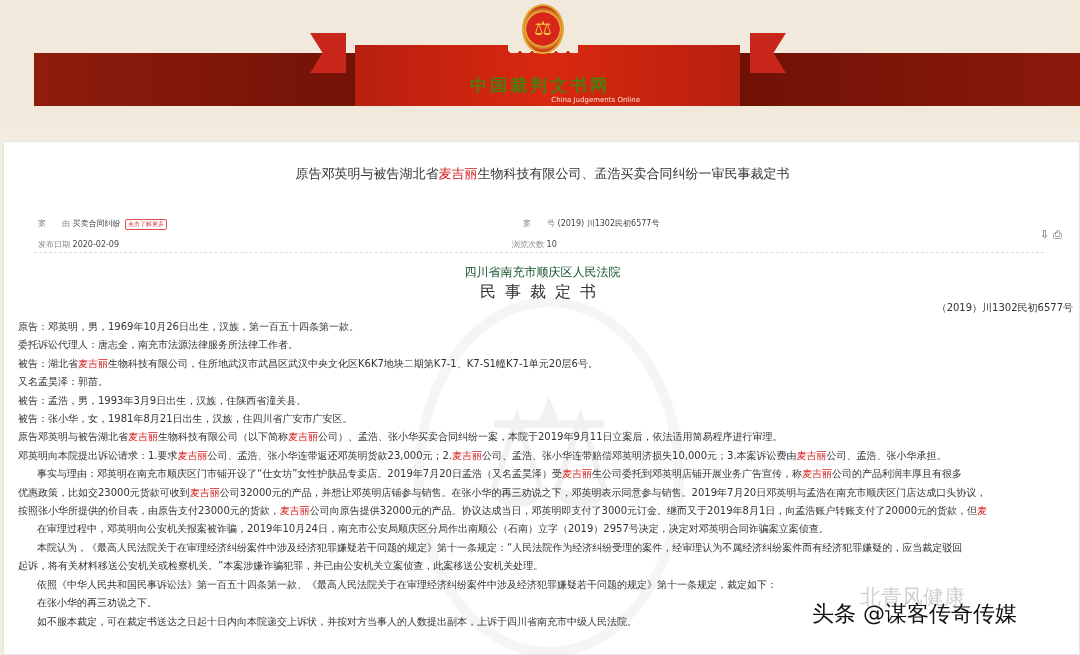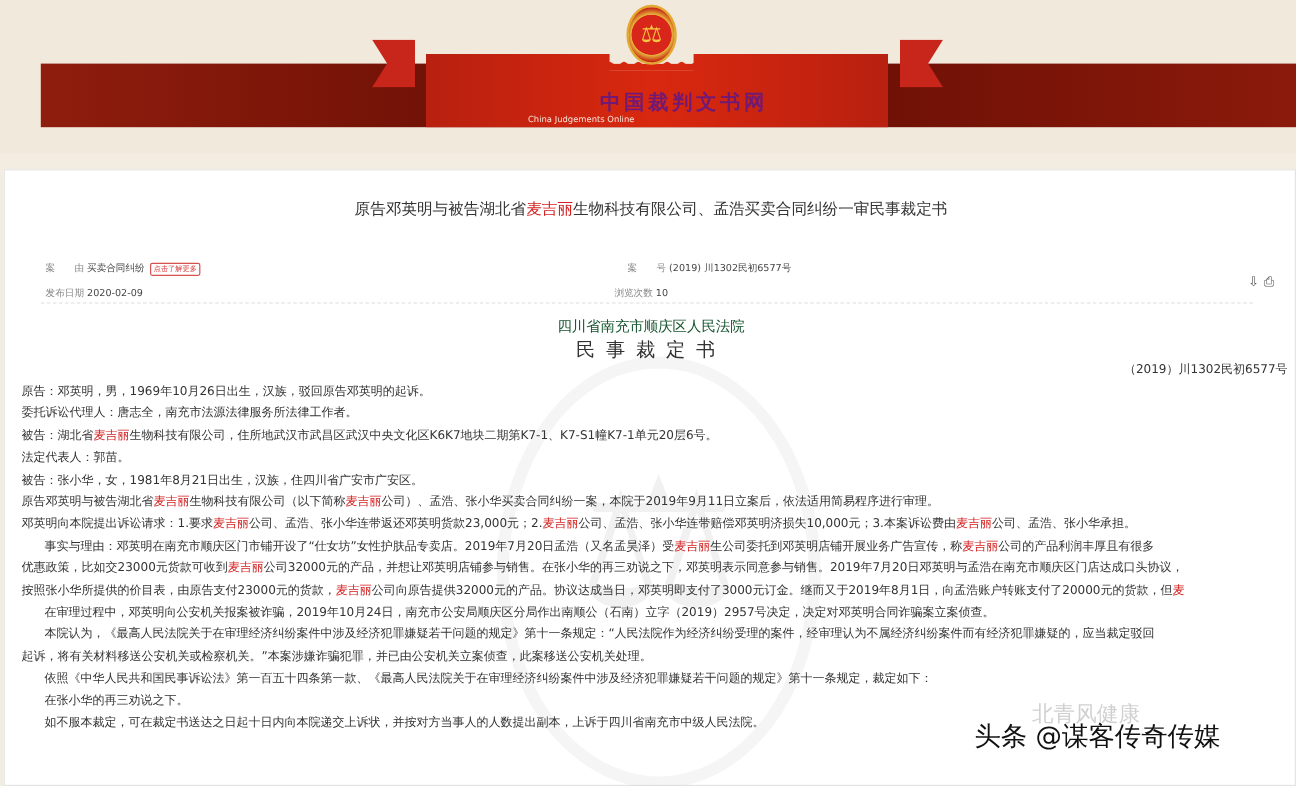--- a/index.html
+++ b/index.html
@@ -10,22 +10,22 @@
   .ribbon-center { position: absolute; left: 355px; top: 45px; width: 385px; height: 61px;
             background: linear-gradient(90deg, #b8200f, #d9280f 50%, #b8200f); }
   .ribbon-tail { position: absolute; top: 33px; width: 36px; height: 40px; background: #c8261a; }
   .ribbon-tail.left { left: 310px; clip-path: polygon(0 0, 100% 0, 100% 100%, 0 100%, 35% 50%); }
   .ribbon-tail.right { left: 750px; clip-path: polygon(0 0, 100% 0, 65% 50%, 100% 100%, 0 100%); }
   .emblem { position: absolute; left: 522px; top: 4px; width: 42px; height: 50px; border-radius: 50%;
             background: radial-gradient(circle, #d8261a 55%, #e7b43a 57%, #c42614 75%); border: 2px solid #e3a832; }
   .emblem::after { content: "⚖"; position: absolute; left: 0; right: 0; top: 10px; text-align: center; color: #f4c842; font-size: 20px; }
   .gear-edge { position: absolute; left: 508px; top: 45px; width: 70px; height: 14px;
             background: radial-gradient(circle at 50% 0, #f1e9dc 55%, transparent 56%) repeat-x; background-size: 12px 14px; }
-  .site-name { position: absolute; left: 440px; top: 74px; width: 200px; text-align: right; color: #701a75; font-weight: bold; font-size: 17px; letter-spacing: 3px; }
-  .site-sub { position: absolute; left: 440px; top: 96px; width: 200px; text-align: left; color: #f8e3d8; font-size: 7px; }
+  .site-name { position: absolute; left: 440px; top: 74px; width: 200px; text-align: center; color: #4d7c0f; font-weight: bold; font-size: 17px; letter-spacing: 3px; }
+  .site-sub { position: absolute; left: 440px; top: 96px; width: 200px; text-align: right; color: #f8e3d8; font-size: 7px; }
 
   .card { position: absolute; left: 3px; top: 141px; width: 1077px; height: 514px; background: #fff; border: 1px solid #e4e4e4; }
   .doc-title { position: absolute; left: 0; top: 23px; width: 1077px; text-align: center; font-size: 13px; color: #333; }
   .hl { color: #d42020; }
   .meta { position: absolute; font-size: 8px; color: #888; }
   .meta .v { color: #444; }
   .more-tag { display: inline-block; border: 1px solid #d85050; color: #d84040; font-size: 6px; padding: 0 2px; border-radius: 2px; margin-left: 2px; }
   .meta-line { position: absolute; left: 30px; top: 110px; width: 1010px; border-top: 1px dashed #ddd; }
   .tools { position: absolute; left: 1036px; top: 86px; font-size: 11px; color: #555; }
   .tools span { margin-right: 4px; cursor: pointer; }
@@ -33,21 +33,21 @@
   .watermark { position: absolute; left: 410px; top: 155px; width: 270px; height: 360px; border-radius: 50%;
                border: 10px solid rgba(200,200,200,0.18); }
   .watermark::after { content: "⚖"; position: absolute; left: 0; right: 0; top: 60px; text-align: center; font-size: 150px; color: rgba(190,190,190,0.22); }
   .court { position: absolute; left: 0; top: 122px; width: 1077px; text-align: center; font-size: 12px; color: #14532d; }
   .doctype { position: absolute; left: 0; top: 140px; width: 1077px; text-align: center; font-size: 16px; letter-spacing: 9px; color: #333; }
   .case-no { position: absolute; right: 6px; top: 159px; font-size: 10px; color: #333; }
   .body { position: absolute; left: 14px; top: 176px; width: 1050px; font-size: 10px; line-height: 18.4px; color: #333; }
   .body p { white-space: nowrap; overflow: hidden; }
   .body .ind { padding-left: 19px; }
   .overlay-mark { position: absolute; left: 812px; top: 599px; font-size: 22px; font-weight: normal; color: #111; text-shadow: 0 0 2px #fff, 0 0 2px #fff; }
-  .overlay-faint { position: absolute; left: 860px; top: 583px; font-size: 18px; color: rgba(150,150,150,0.45); }
+  .overlay-faint { position: absolute; left: 860px; top: 583px; font-size: 21px; color: rgba(150,150,150,0.45); }
 </style>
 </head>
 <body>
 
 <div class="header">
   <div class="ribbon"></div>
   <div class="ribbon-tail left"></div>
   <div class="ribbon-tail right"></div>
   <div class="ribbon-center"></div>
   <div class="gear-edge"></div>
@@ -83,24 +83,25 @@
   </div>
   <div class="meta-line"></div>
 
   <div class="watermark"></div>
 
   <div class="court">四川省南充市顺庆区人民法院</div>
   <div class="doctype">民事裁定书</div>
   <div class="case-no">（2019）川1302民初6577号</div>
 
   <div class="body" id="doc-body">
-      <p><span>原告：邓英明，男，1969年10月26日出生，汉族，驳回原告邓英明的起诉。</span></p>
+      <p><span>原告：邓英明，男，1969年10月26日出生，汉族，第一百五十四条第一款。</span></p>
       <p><span>委托诉讼代理人：唐志全，南充市法源法律服务所法律工作者。</span></p>
       <p><span>被告：湖北省</span><span class="hl">麦吉丽</span><span>生物科技有限公司，住所地武汉市武昌区武汉中央文化区K6K7地块二期第K7-1、K7-S1幢K7-1单元20层6号。</span></p>
-      <p><span>法定代表人：郭苗。</span></p>
+      <p><span>又名孟昊泽：郭苗。</span></p>
+      <p><span>被告：孟浩，男，1993年3月9日出生，汉族，住陕西省潼关县。</span></p>
       <p><span>被告：张小华，女，1981年8月21日出生，汉族，住四川省广安市广安区。</span></p>
       <p><span>原告邓英明与被告湖北省</span><span class="hl">麦吉丽</span><span>生物科技有限公司（以下简称</span><span class="hl">麦吉丽</span><span>公司）、孟浩、张小华买卖合同纠纷一案，本院于2019年9月11日立案后，依法适用简易程序进行审理。</span></p>
       <p><span>邓英明向本院提出诉讼请求：1.要求</span><span class="hl">麦吉丽</span><span>公司、孟浩、张小华连带返还邓英明货款23,000元；2.</span><span class="hl">麦吉丽</span><span>公司、孟浩、张小华连带赔偿邓英明济损失10,000元；3.本案诉讼费由</span><span class="hl">麦吉丽</span><span>公司、孟浩、张小华承担。</span></p>
       <p class="ind"><span>事实与理由：邓英明在南充市顺庆区门市铺开设了“仕女坊”女性护肤品专卖店。2019年7月20日孟浩（又名孟昊泽）受</span><span class="hl">麦吉丽</span><span>生公司委托到邓英明店铺开展业务广告宣传，称</span><span class="hl">麦吉丽</span><span>公司的产品利润丰厚且有很多</span></p>
       <p><span>优惠政策，比如交23000元货款可收到</span><span class="hl">麦吉丽</span><span>公司32000元的产品，并想让邓英明店铺参与销售。在张小华的再三劝说之下，邓英明表示同意参与销售。2019年7月20日邓英明与孟浩在南充市顺庆区门店达成口头协议，</span></p>
       <p><span>按照张小华所提供的价目表，由原告支付23000元的货款，</span><span class="hl">麦吉丽</span><span>公司向原告提供32000元的产品。协议达成当日，邓英明即支付了3000元订金。继而又于2019年8月1日，向孟浩账户转账支付了20000元的货款，但</span><span class="hl">麦</span></p>
       <p class="ind"><span>在审理过程中，邓英明向公安机关报案被诈骗，2019年10月24日，南充市公安局顺庆区分局作出南顺公（石南）立字（2019）2957号决定，决定对邓英明合同诈骗案立案侦查。</span></p>
       <p class="ind"><span>本院认为，《最高人民法院关于在审理经济纠纷案件中涉及经济犯罪嫌疑若干问题的规定》第十一条规定：“人民法院作为经济纠纷受理的案件，经审理认为不属经济纠纷案件而有经济犯罪嫌疑的，应当裁定驳回</span></p>
       <p><span>起诉，将有关材料移送公安机关或检察机关。”本案涉嫌诈骗犯罪，并已由公安机关立案侦查，此案移送公安机关处理。</span></p>
       <p class="ind"><span>依照《中华人民共和国民事诉讼法》第一百五十四条第一款、《最高人民法院关于在审理经济纠纷案件中涉及经济犯罪嫌疑若干问题的规定》第十一条规定，裁定如下：</span></p>

